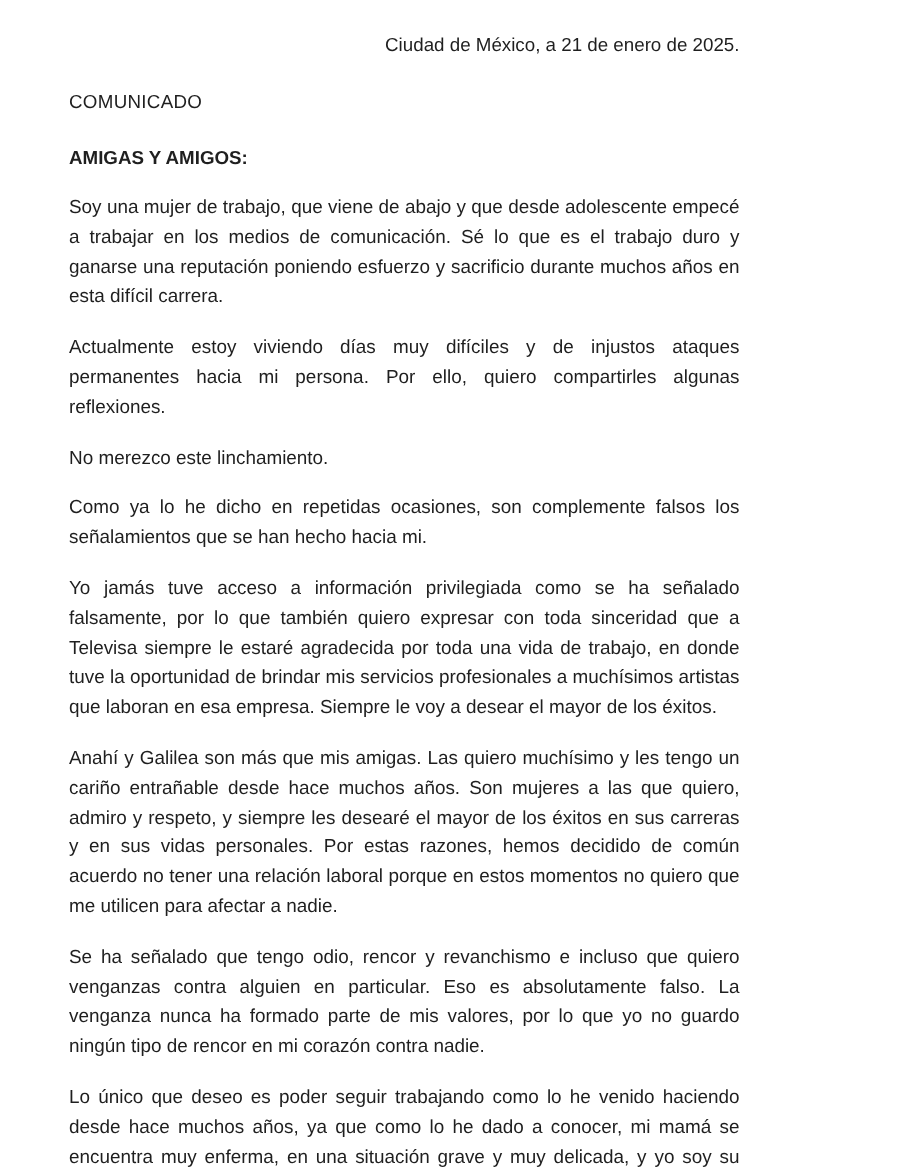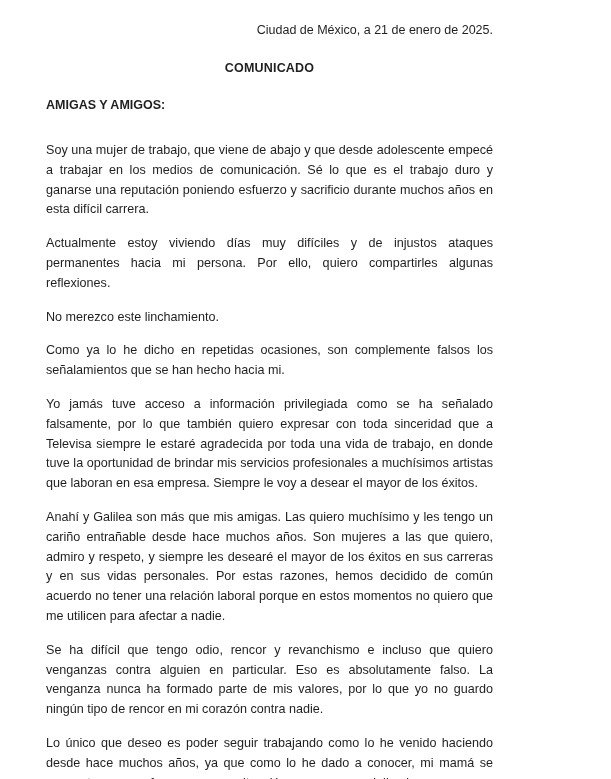--- a/index.html
+++ b/index.html
@@ -18,32 +18,32 @@
     padding: 20px 45px 0 46px;
     overflow: hidden;
   }
   .date-line {
     text-align: right;
     font-size: 12.5px;
     line-height: 20px;
     margin: 0 0 18px 0;
   }
   .doc-title {
-    text-align: center;
-    font-weight: bold;
+    text-align: left;
+    font-weight: normal;
     font-size: 12.5px;
     line-height: 20px;
     margin: 0 0 17px 0;
     letter-spacing: 0.2px;
   }
   .salutation {
     font-weight: bold;
     font-size: 12.5px;
     line-height: 20px;
-    margin: 0 0 26px 0;
+    margin: 0 0 14px 0;
   }
   .body-text p {
     font-size: 12.6px;
     line-height: 19.8px;
     text-align: justify;
     margin: 0 0 14px 0;
   }
 </style>
 </head>
 <body>
@@ -56,18 +56,18 @@
 
   <p class="salutation">AMIGAS Y AMIGOS:</p>
 
   <div class="body-text">
     <p>Soy una mujer de trabajo, que viene de abajo y que desde adolescente empecé a trabajar en los medios de comunicación. Sé lo que es el trabajo duro y ganarse una reputación poniendo esfuerzo y sacrificio durante muchos años en esta difícil carrera.</p>
     <p>Actualmente estoy viviendo días muy difíciles y de injustos ataques permanentes hacia mi persona. Por ello, quiero compartirles algunas reflexiones.</p>
     <p>No merezco este linchamiento.</p>
     <p>Como ya lo he dicho en repetidas ocasiones, son complemente falsos los señalamientos que se han hecho hacia mi.</p>
     <p>Yo jamás tuve acceso a información privilegiada como se ha señalado falsamente, por lo que también quiero expresar con toda sinceridad que a Televisa siempre le estaré agradecida por toda una vida de trabajo, en donde tuve la oportunidad de brindar mis servicios profesionales a muchísimos artistas que laboran en esa empresa. Siempre le voy a desear el mayor de los éxitos.</p>
     <p>Anahí y Galilea son más que mis amigas. Las quiero muchísimo y les tengo un cariño entrañable desde hace muchos años. Son mujeres a las que quiero, admiro y respeto, y siempre les desearé el mayor de los éxitos en sus carreras y en sus vidas personales. Por estas razones, hemos decidido de común acuerdo no tener una relación laboral porque en estos momentos no quiero que me utilicen para afectar a nadie.</p>
-    <p>Se ha difícil que tengo odio, rencor y revanchismo e incluso que quiero venganzas contra alguien en particular. Eso es absolutamente falso. La venganza nunca ha formado parte de mis valores, por lo que yo no guardo ningún tipo de rencor en mi corazón contra nadie.</p>
+    <p>Se ha señalado que tengo odio, rencor y revanchismo e incluso que quiero venganzas contra alguien en particular. Eso es absolutamente falso. La venganza nunca ha formado parte de mis valores, por lo que yo no guardo ningún tipo de rencor en mi corazón contra nadie.</p>
     <p>Lo único que deseo es poder seguir trabajando como lo he venido haciendo desde hace muchos años, ya que como lo he dado a conocer, mi mamá se encuentra muy enferma, en una situación grave y muy delicada, y yo soy su único sustento para sacarla adelante en la vida y sobre todo en estos momentos donde más necesita de apoyo.</p>
     <p>De mi parte siempre les desearé bendiciones a todos y lo mejor en sus vidas.</p>
   </div>
 
 </div>
 
 </body></html>

